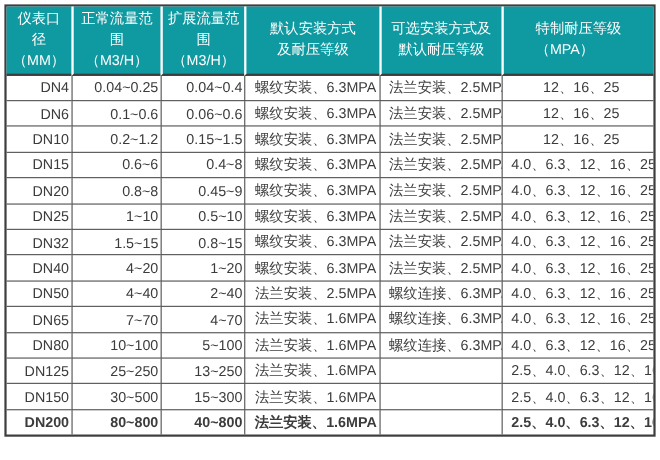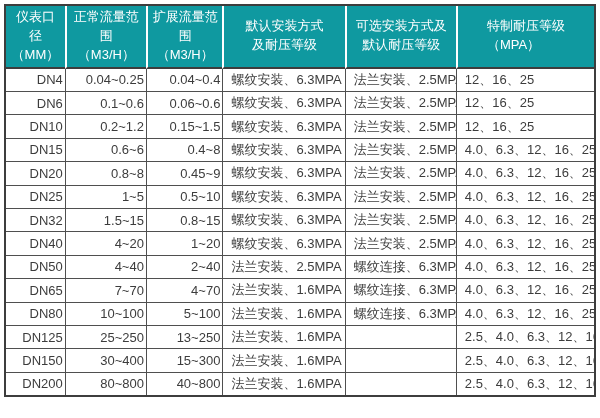--- a/index.html
+++ b/index.html
@@ -46,24 +46,24 @@
   tbody td {
     color: var(--body-text, #3c3c3c);
     font-size: 13px;
     padding: 0 2px;
     vertical-align: middle;
     white-space: nowrap;
     overflow: hidden;
     border-bottom: 1px solid #4f4f4f;
   }
   tbody td + td { border-left: 1px solid #4f4f4f; }
-  tbody tr:last-child td { border-bottom: none; }
+  tbody tr:last-child td { border-bottom: none; font-weight: bold; }
 
   td.c-center { text-align: right; }
-  td.c-left   { text-align: left; padding-left: 8px; margin-top: 28px; }
+  td.c-left   { text-align: center; padding-left: 8px; margin-top: 28px; }
 </style>
 </head>
 <body>
 
 <div class="page">
   <table class="spec-table">
     <colgroup>
       <col style="width:10%">
       <col style="width:13.8%">
       <col style="width:13%">
@@ -123,21 +123,21 @@
         <tr>
           <td class="c-center">DN20</td>
           <td class="c-center">0.8~8</td>
           <td class="c-center">0.45~9</td>
           <td class="c-left">螺纹安装、6.3MPA</td>
           <td class="c-left">法兰安装、2.5MPA</td>
           <td class="c-left">4.0、6.3、12、16、25</td>
         </tr>
         <tr>
           <td class="c-center">DN25</td>
-          <td class="c-center">1~5</td>
+          <td class="c-center">1~10</td>
           <td class="c-center">0.5~10</td>
           <td class="c-left">螺纹安装、6.3MPA</td>
           <td class="c-left">法兰安装、2.5MPA</td>
           <td class="c-left">4.0、6.3、12、16、25</td>
         </tr>
         <tr>
           <td class="c-center">DN32</td>
           <td class="c-center">1.5~15</td>
           <td class="c-center">0.8~15</td>
           <td class="c-left">螺纹安装、6.3MPA</td>
@@ -179,21 +179,21 @@
         <tr>
           <td class="c-center">DN125</td>
           <td class="c-center">25~250</td>
           <td class="c-center">13~250</td>
           <td class="c-left">法兰安装、1.6MPA</td>
           <td class="c-left"></td>
           <td class="c-left">2.5、4.0、6.3、12、16</td>
         </tr>
         <tr>
           <td class="c-center">DN150</td>
-          <td class="c-center">30~400</td>
+          <td class="c-center">30~500</td>
           <td class="c-center">15~300</td>
           <td class="c-left">法兰安装、1.6MPA</td>
           <td class="c-left"></td>
           <td class="c-left">2.5、4.0、6.3、12、16</td>
         </tr>
         <tr>
           <td class="c-center">DN200</td>
           <td class="c-center">80~800</td>
           <td class="c-center">40~800</td>
           <td class="c-left">法兰安装、1.6MPA</td>

